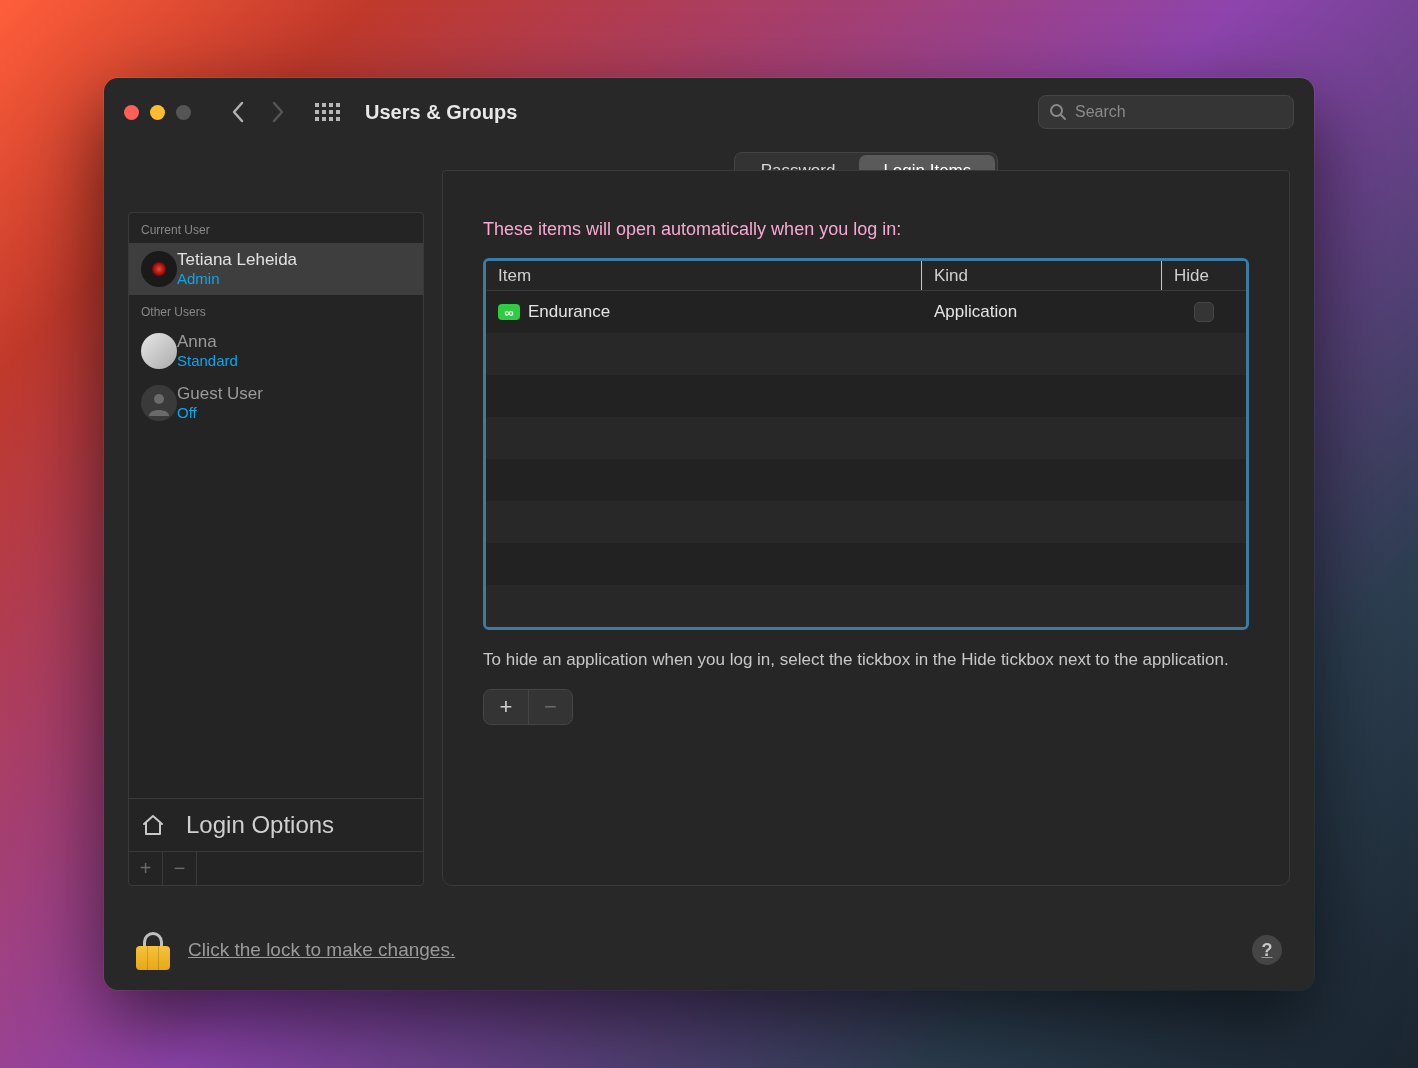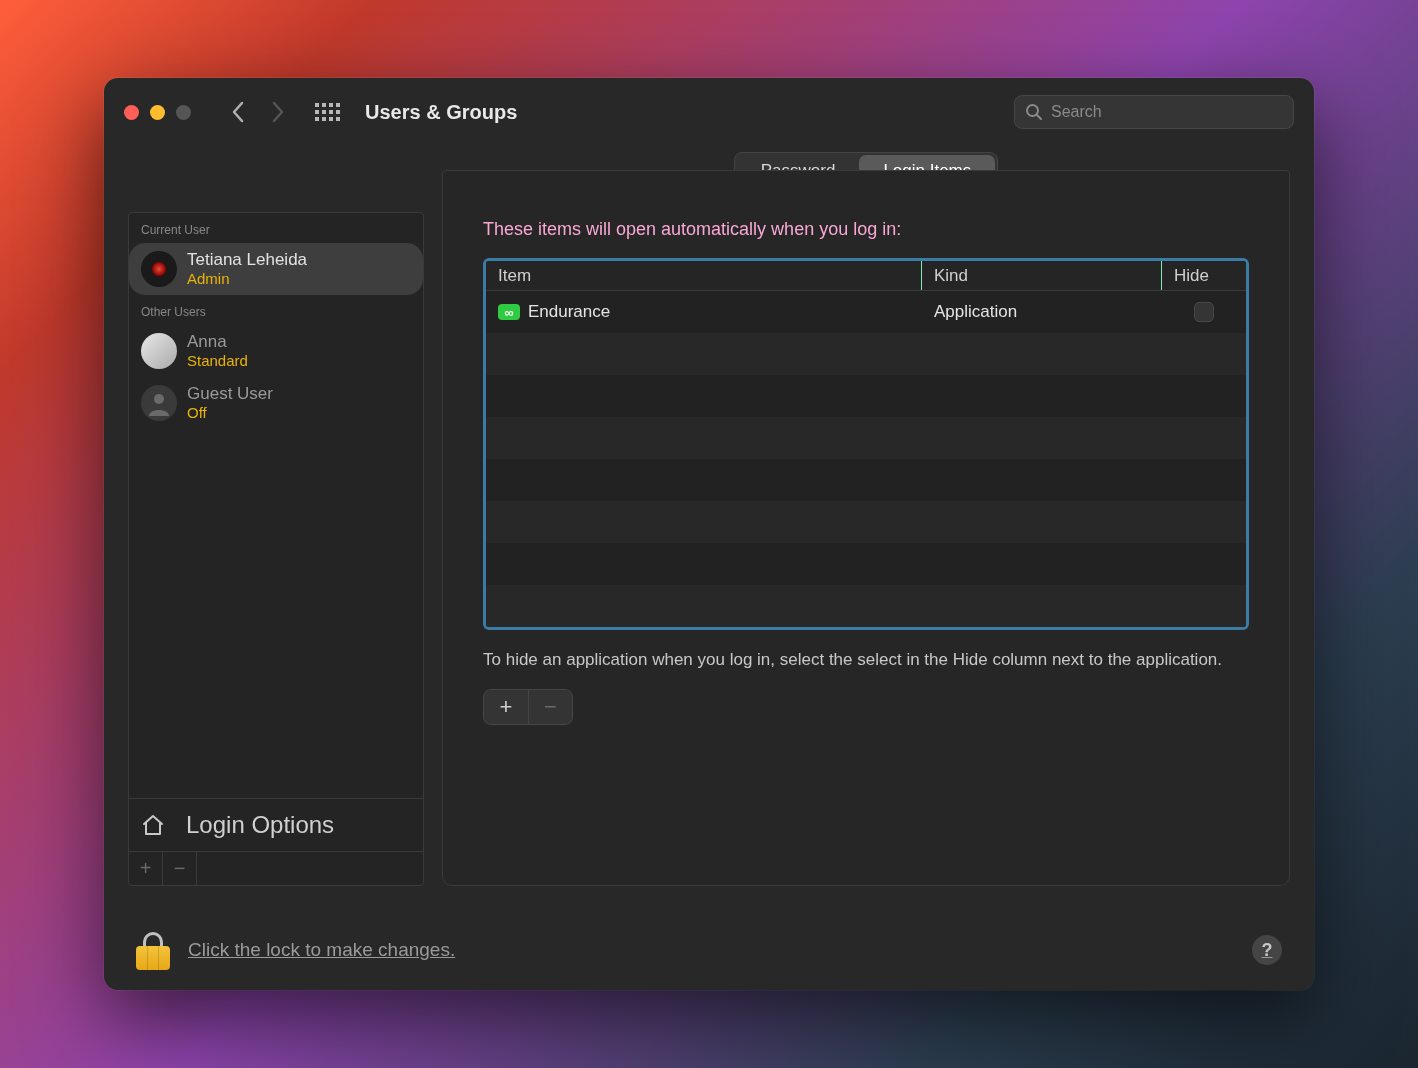--- a/index.html
+++ b/index.html
@@ -81,21 +81,21 @@
       background: #b8b8b8;
     }
     .window-title {
       font-size: 20px;
       font-weight: 600;
       color: #e8e8e8;
       margin-left: 4px;
     }
     .search-wrap {
       margin-left: auto;
-      width: 280px;
+      width: 256px;
     }
     .search {
       width: 100%;
       height: 34px;
       background: #353535;
       border: 1px solid #454545;
       border-radius: 8px;
       display: flex;
       align-items: center;
       padding: 0 10px;
@@ -131,22 +131,20 @@
     }
     .sb-section-label {
       font-size: 12px;
       color: #888;
       padding: 10px 12px 6px 12px;
     }
     .sb-user {
       display: flex;
       align-items: center;
       padding: 6px 12px;
-      gap: 10px;
-      border-radius: 16px;
     }
     .sb-user.selected {
       background: #3e3e3e;
     }
     .sb-avatar {
       width: 36px;
       height: 36px;
       border-radius: 50%;
       background: #1a1a1a;
       display: flex;
@@ -172,21 +170,21 @@
       display: flex;
       flex-direction: column;
       line-height: 1.25;
     }
     .sb-username {
       color: #e2e2e2;
       font-size: 17px;
     }
     .sb-user.dim .sb-username { color: #9a9a9a; }
     .sb-role {
-      color: #eab308;
+      color: #0ea5e9;
       font-size: 15px;
     }
     .sb-spacer { flex: 1; }
     .sb-loginopts {
       border-top: 1px solid #3a3a3a;
       display: flex;
       align-items: center;
       gap: 21px;
       padding: 12px 12px;
       color: #d0d0d0;
@@ -521,21 +519,21 @@
             </div>
             <div class="trow"></div>
             <div class="trow"></div>
             <div class="trow"></div>
             <div class="trow"></div>
             <div class="trow"></div>
             <div class="trow"></div>
             <div class="trow"></div>
           </div>
         </div>
-        <div class="panel-hint">To hide an application when you log in, select the select in the Hide column next to the application.</div>
+        <div class="panel-hint">To hide an application when you log in, select the tickbox in the Hide tickbox next to the application.</div>
         <div class="pm-buttons">
           <div class="pm-btn">+</div>
           <div class="pm-btn minus">−</div>
         </div>
       </div>
     </div>
   </div>
 
   <div class="footer">
     <div class="lock-icon">

